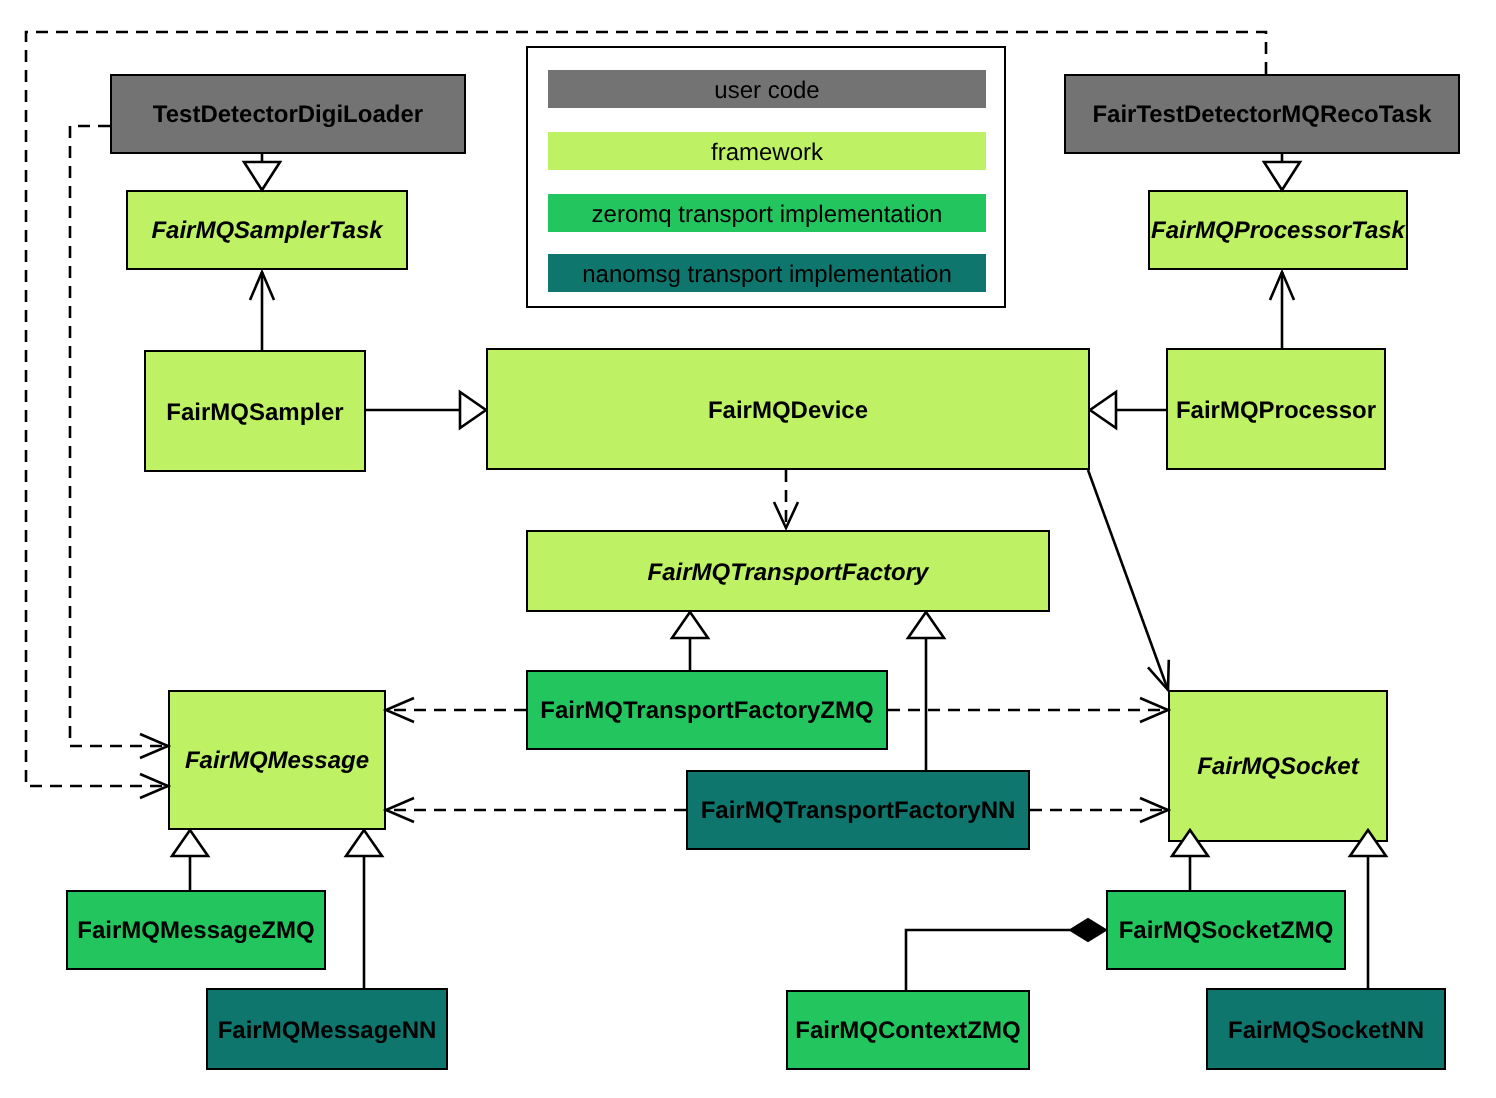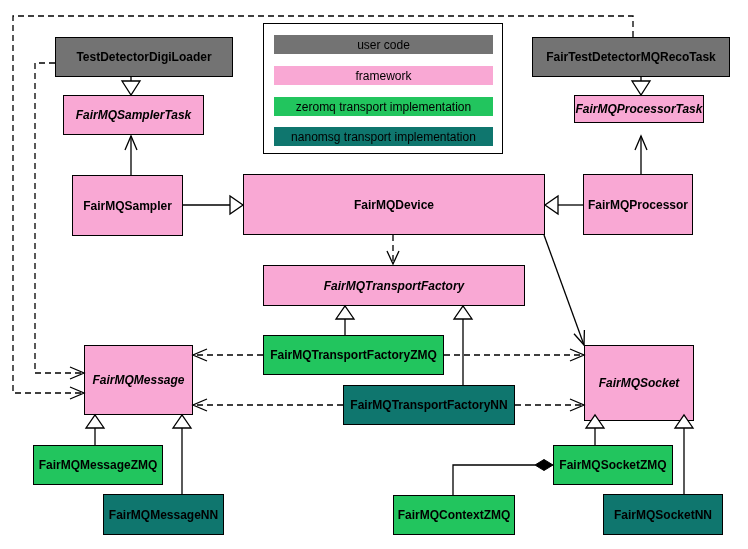--- a/index.html
+++ b/index.html
@@ -14,21 +14,21 @@
     position:absolute;
     border:1.3px solid #000;
     display:flex;align-items:center;justify-content:center;
     font-weight:bold;font-size:12px;color:#000;
     text-align:center;white-space:nowrap;
     box-sizing:border-box;
     z-index:1;
   }
   .abstract{font-style:italic;}
   .c-user{background:#737373;}
-  .c-framework{background:#f9a8d4;}
+  .c-framework{background:#bef264;}
   .c-zmq{background:#22c55e;}
   .c-nn{background:#0f766e;}
   #legend-box{
     position:absolute;left:263px;top:23px;width:240px;height:131px;
     border:1.5px solid #000;background:#fff;box-sizing:border-box;z-index:1;
   }
   .legend-row{
     position:absolute;left:10px;width:219px;height:19px;
     display:flex;align-items:center;justify-content:center;
     font-size:12px;color:#000;white-space:nowrap;
@@ -47,21 +47,21 @@
 <body>
 
 <div id="canvas">
 
   <div class="node c-user" style="left:55px;top:37px;width:178px;height:40px;">TestDetectorDigiLoader</div>
 
   <div class="node c-user" style="left:532px;top:37px;width:198px;height:40px;">FairTestDetectorMQRecoTask</div>
 
   <div class="node c-framework abstract" style="left:63px;top:95px;width:141px;height:40px;">FairMQSamplerTask</div>
 
-  <div class="node c-framework abstract" style="left:574px;top:95px;width:130px;height:28px;">FairMQProcessorTask</div>
+  <div class="node c-framework abstract" style="left:574px;top:95px;width:130px;height:40px;">FairMQProcessorTask</div>
 
   <div class="node c-framework" style="left:72px;top:175px;width:111px;height:61px;">FairMQSampler</div>
 
   <div class="node c-framework" style="left:243px;top:174px;width:302px;height:61px;">FairMQDevice</div>
 
   <div class="node c-framework" style="left:583px;top:174px;width:110px;height:61px;">FairMQProcessor</div>
 
   <div class="node c-framework abstract" style="left:263px;top:265px;width:262px;height:41px;">FairMQTransportFactory</div>
 
   <div class="node c-zmq" style="left:263px;top:335px;width:181px;height:40px;">FairMQTransportFactoryZMQ</div>

